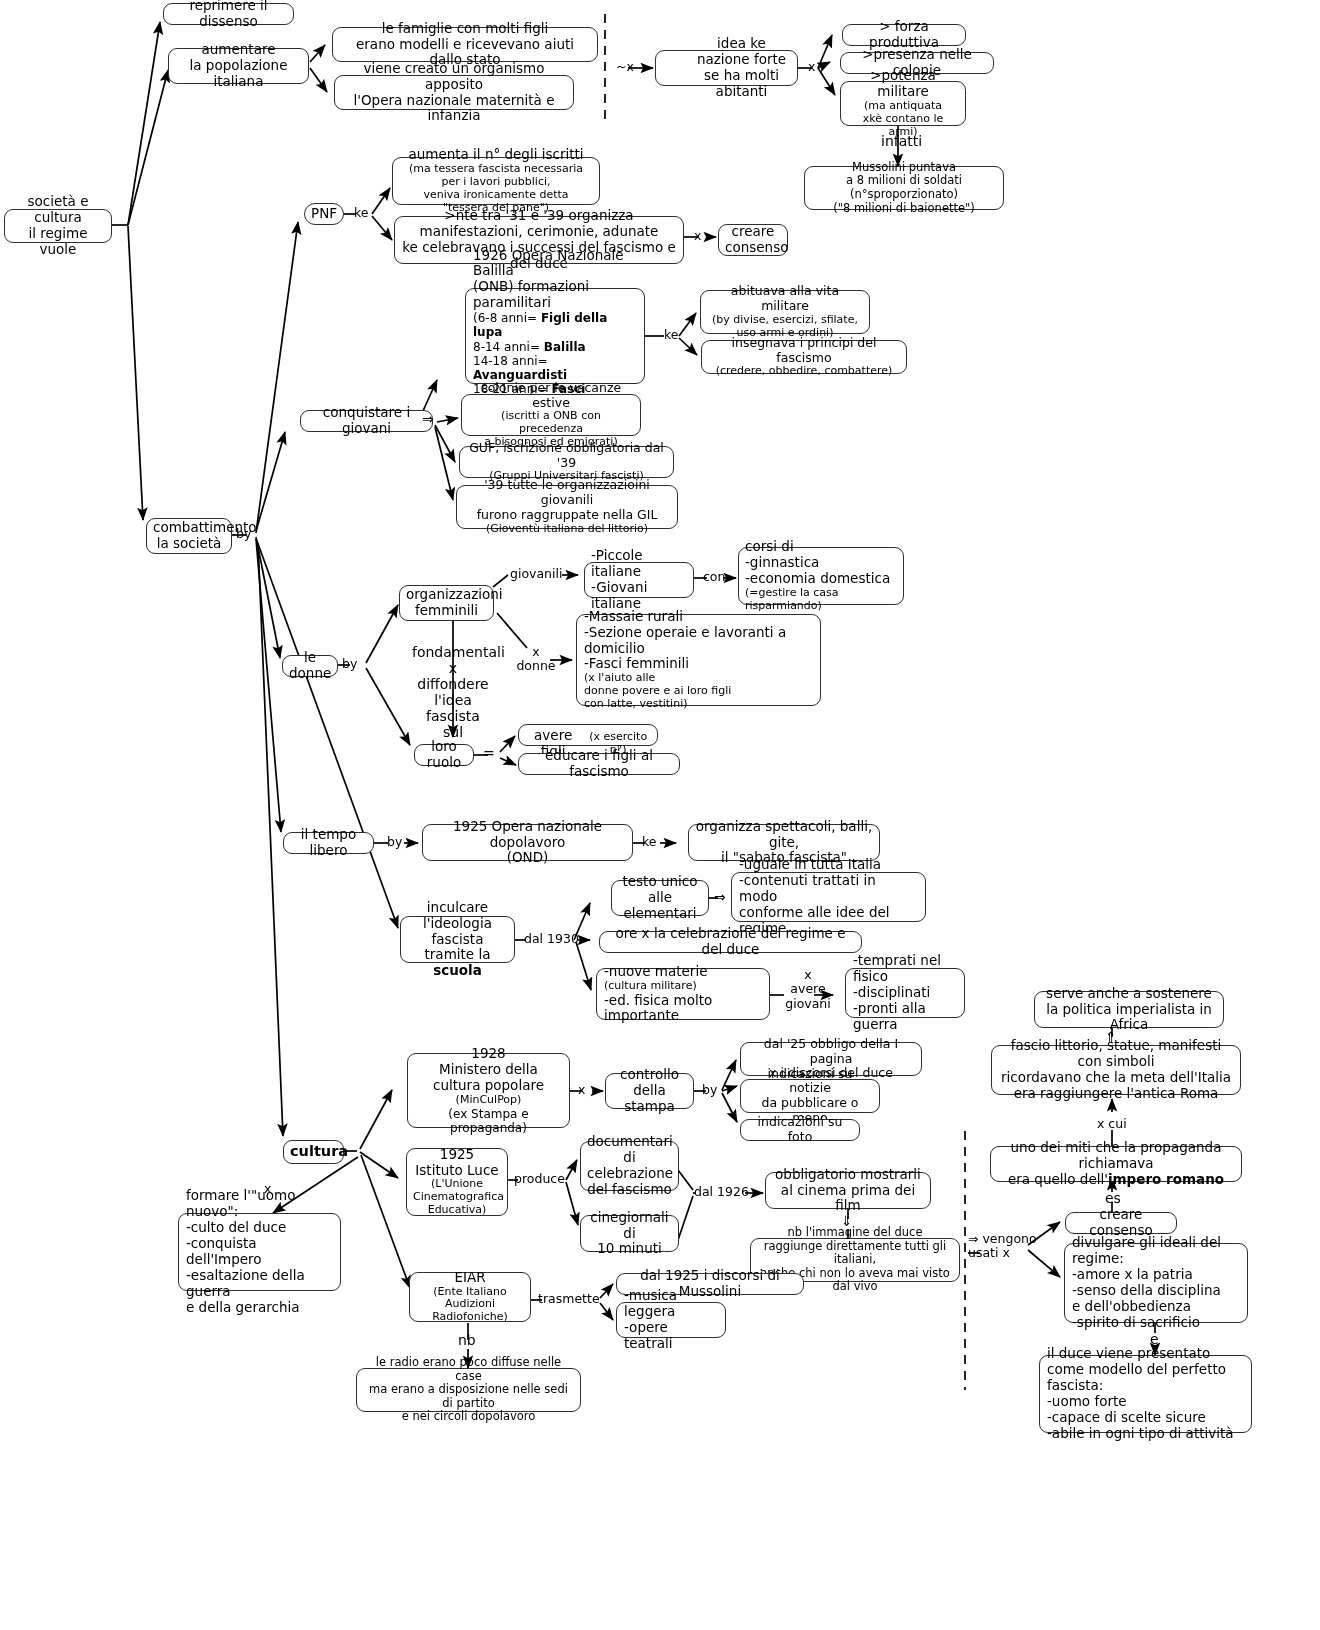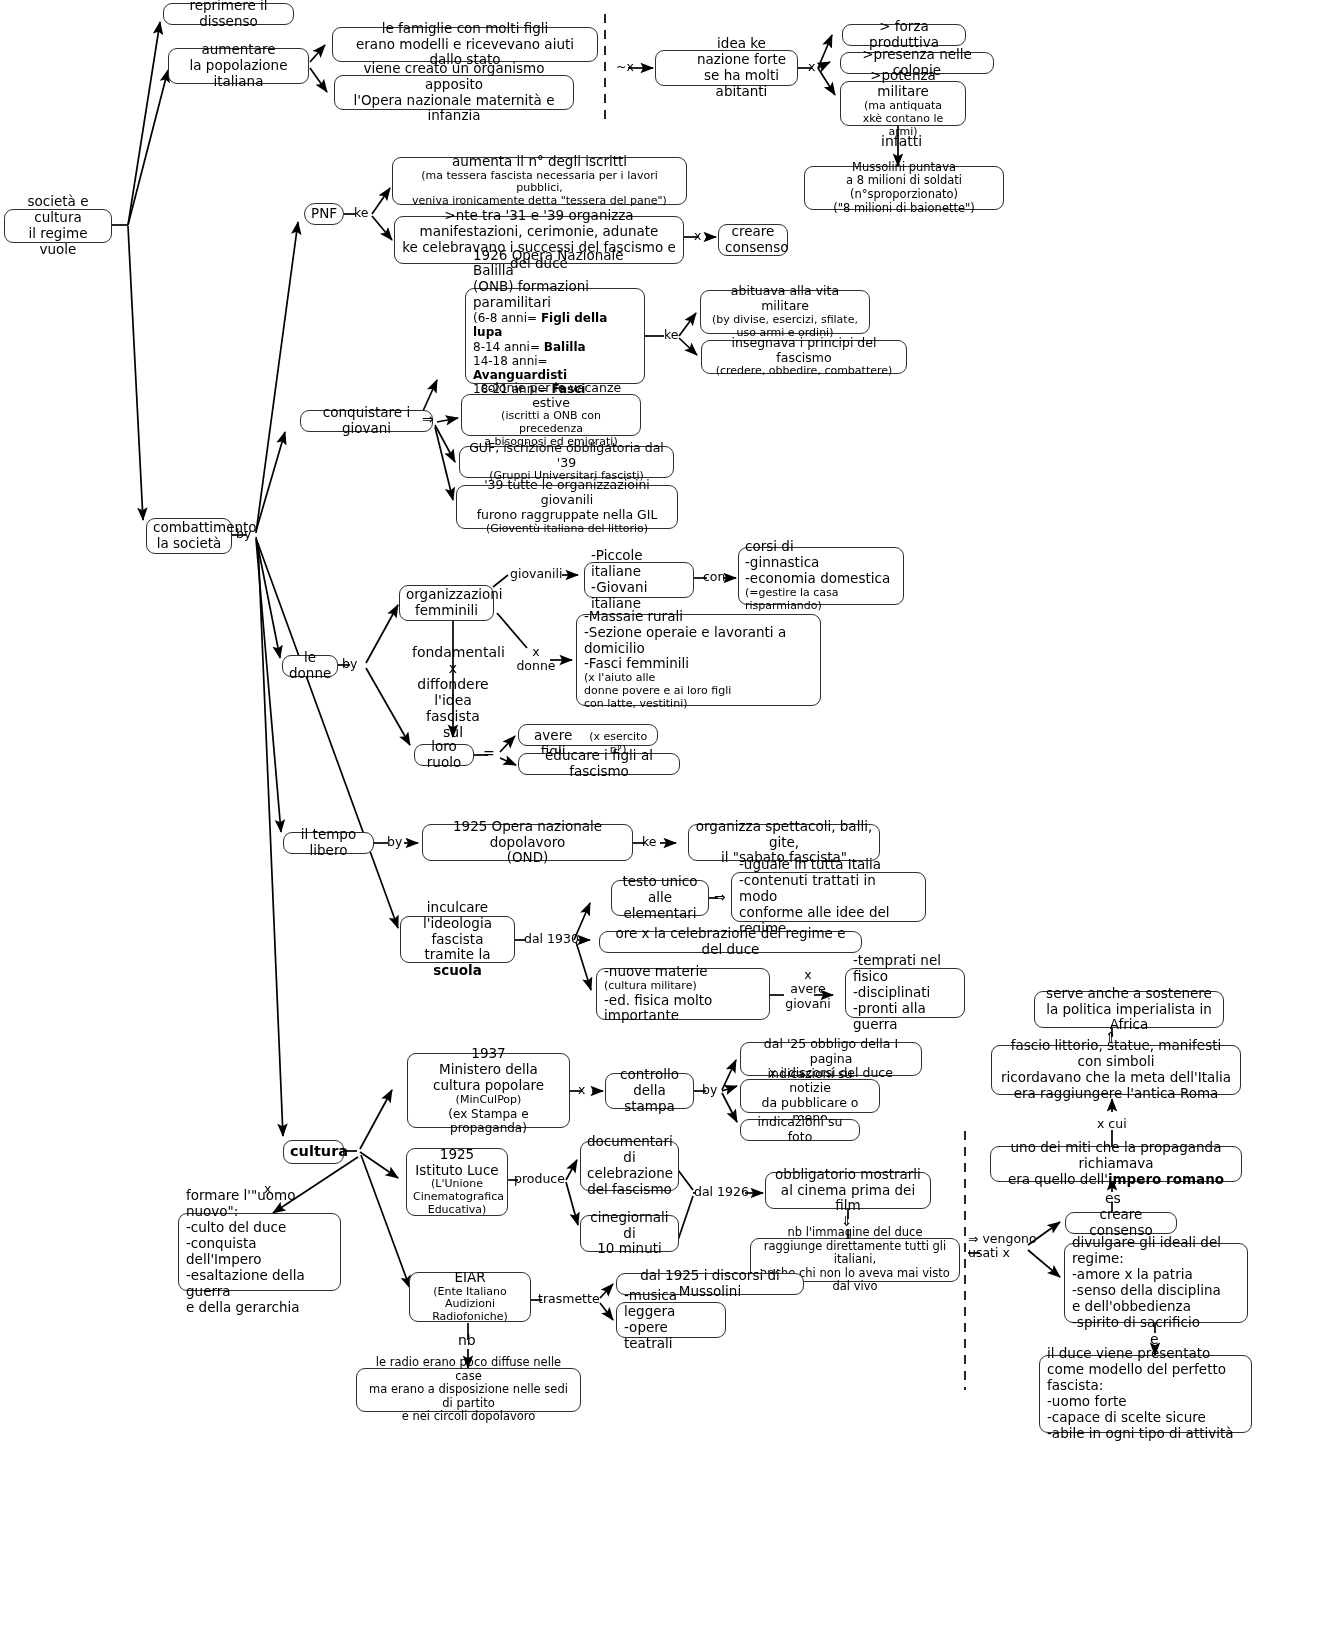--- a/index.html
+++ b/index.html
@@ -236,21 +236,21 @@
 
   <div class="node t11" style="left:804px;top:166px;width:200px;height:44px;">Mussolini puntava
 a 8 milioni di soldati (n°sproporzionato)
 ("8 milioni di baionette")</div>
 
   <div class="node t13" style="left:146px;top:518px;width:86px;height:36px;">combattimento
 la società</div>
 
   <div class="node t13" style="left:304px;top:203px;width:40px;height:22px;border-radius:11px;">PNF</div>
 
-  <div class="node t13" style="left:392px;top:157px;width:295px;height:48px;">
+  <div class="node t13" style="left:392px;top:157px;width:208px;height:48px;">
     <span>aumenta il n° degli iscritti</span>
     <span class="sub">(ma tessera fascista necessaria per i lavori pubblici,
 veniva ironicamente detta "tessera del pane")</span>
   </div>
 
   <div class="node t13" style="left:394px;top:216px;width:290px;height:48px;">&gt;nte tra '31 e '39 organizza
 manifestazioni, cerimonie, adunate
 ke celebravano i successi del fascismo e del duce</div>
 
   <div class="node t13" style="left:718px;top:224px;width:70px;height:32px;">creare
@@ -358,21 +358,21 @@
     <span>-ed. fisica molto importante</span>
   </div>
 
   <div class="node l t13" style="left:845px;top:968px;width:120px;height:50px;padding:3px 7px;">-temprati nel fisico
 -disciplinati
 -pronti alla guerra</div>
 
   <div class="node t14 b" style="left:283px;top:1140px;width:61px;height:24px;">cultura</div>
 
   <div class="node t13" style="left:407px;top:1053px;width:163px;height:75px;">
-    <span>1937
+    <span>1928
 Ministero della
 cultura popolare</span>
     <span class="sub">(MinCulPop)</span>
     <span class="sub12">(ex Stampa e propaganda)</span>
   </div>
 
   <div class="node t13" style="left:605px;top:1073px;width:89px;height:36px;">controllo
 della stampa</div>
 
   <div class="node t12" style="left:740px;top:1042px;width:182px;height:34px;">dal '25 obbligo della I pagina

